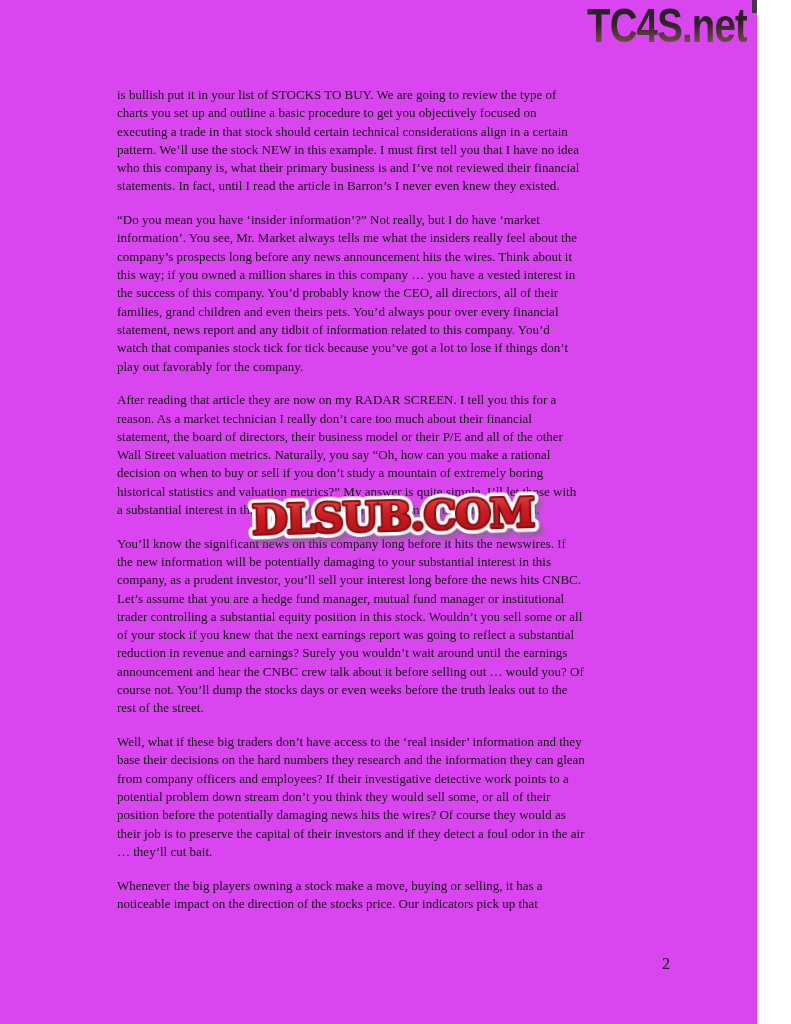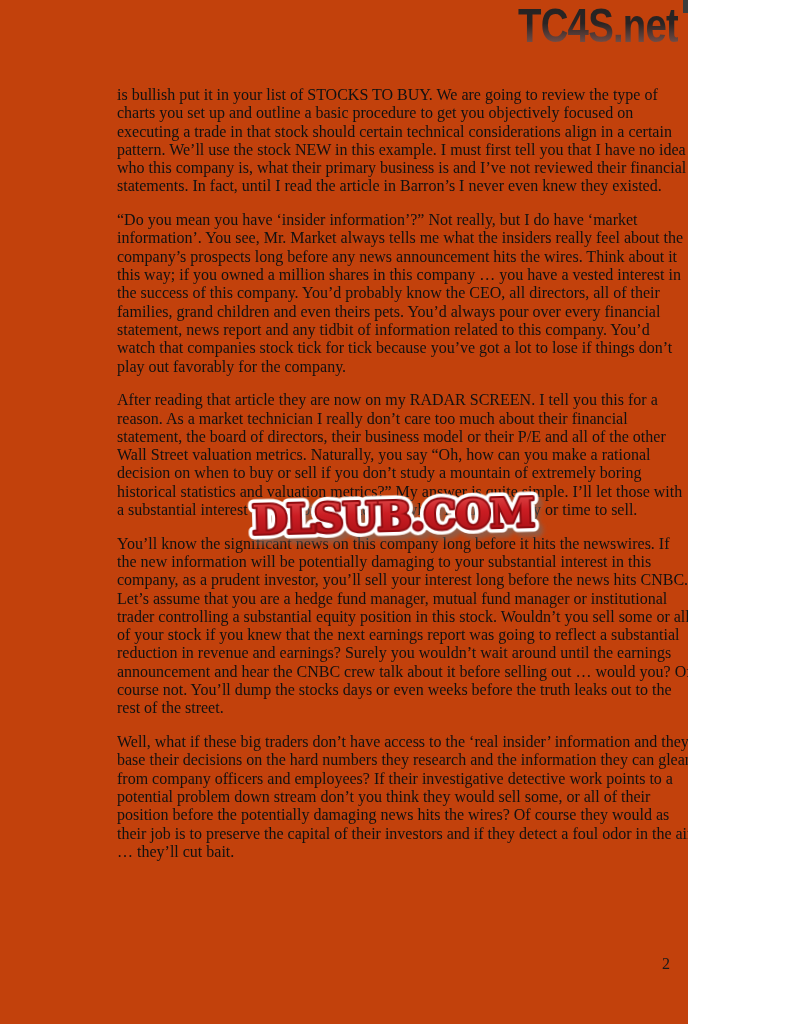--- a/index.html
+++ b/index.html
@@ -2,23 +2,23 @@
 <html><head>
 <meta charset="utf-8">
 <style>
   html, body {
     margin: 0;
     padding: 0;
     background: #ffffff;
   }
   .page {
     position: relative;
-    width: 688px;
+    width: 757px;
     height: 1024px;
-    background: #c2410c;
+    background: #d946ef;
     overflow: hidden;
     font-family: "Liberation Serif", serif;
   }
 
   
   .site-logo {
     position: absolute;
     top: 0px;
     right: 10px;
     font-family: "Liberation Sans", sans-serif;
@@ -46,21 +46,21 @@
     background: #3c3c3c;
   }
 
   
   .doc-body {
     position: absolute;
     left: 117px;
     top: 86px;
     width: 600px;
     color: #111111;
-    font-size: 16px;
+    font-size: 13px;
     line-height: 18.3px;
   }
   .doc-body p {
     margin: 0 0 15.4px 0;
     white-space: pre;   
   }
 
   
   .watermark {
     position: absolute;
@@ -130,20 +130,22 @@
 announcement and hear the CNBC crew talk about it before selling out … would you? Of
 course not. You’ll dump the stocks days or even weeks before the truth leaks out to the
 rest of the street.</p>
     <p>Well, what if these big traders don’t have access to the ‘real insider’ information and they
 base their decisions on the hard numbers they research and the information they can glean
 from company officers and employees? If their investigative detective work points to a
 potential problem down stream don’t you think they would sell some, or all of their
 position before the potentially damaging news hits the wires? Of course they would as
 their job is to preserve the capital of their investors and if they detect a foul odor in the air
 … they’ll cut bait.</p>
+    <p>Whenever the big players owning a stock make a move, buying or selling, it has a
+noticeable impact on the direction of the stocks price. Our indicators pick up that</p>
   </div>
 
   <svg class="watermark" viewBox="0 0 300 62" aria-hidden="true">
     <defs>
       <linearGradient id="wmg" x1="0" y1="0" x2="0" y2="1">
         <stop offset="0" stop-color="#e25353"></stop>
         <stop offset="0.45" stop-color="#cb1d23"></stop>
         <stop offset="1" stop-color="#a50f14"></stop>
       </linearGradient>
     </defs>

